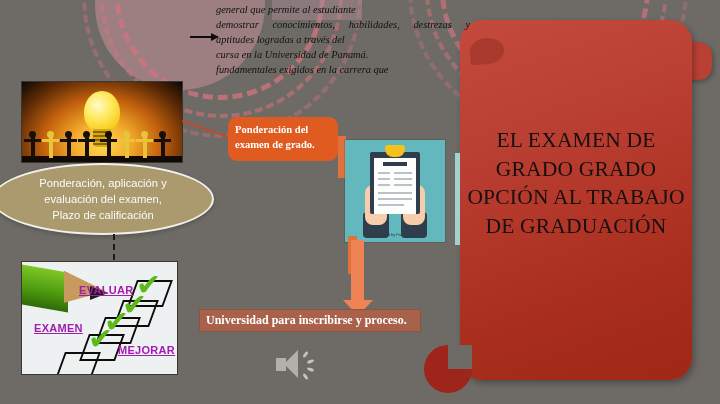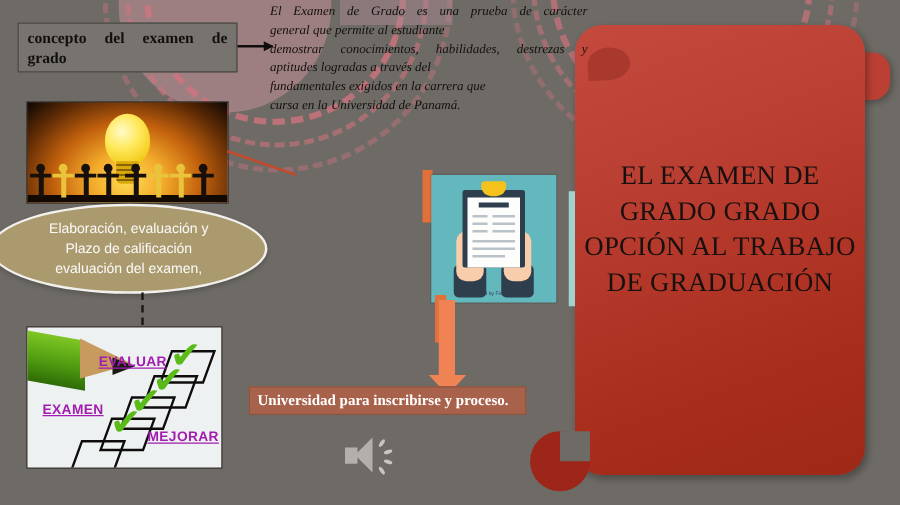--- a/index.html
+++ b/index.html
@@ -439,32 +439,28 @@
   <div class="deco-arc r3"></div>
   <div class="deco-rect"></div>
 
   <div class="red-tab"></div>
   <div class="red-panel"></div>
   <div class="red-leaf"></div>
   <div class="teal-edge"></div>
   <div class="red-circle-bl"></div>
   <div class="panel-title">EL EXAMEN DE GRADO GRADO OPCIÓN AL TRABAJO DE GRADUACIÓN</div>
 
-  <div class="concept-box">
-    <span>concepto del examen de grado</span>
-  </div>
   <div class="arrow-right"></div>
 
   <div class="paragraph">
-    <p class="just">El Examen de Grado es una prueba de carácter</p>
     <p>general que permite al estudiante</p>
     <p class="just">demostrar conocimientos, habilidades, destrezas y</p>
     <p>aptitudes logradas a través del</p>
+    <p>cursa en la Universidad de Panamá.</p>
     <p>fundamentales exigidos en la carrera que</p>
-    <p>cursa en la Universidad de Panamá.</p>
   </div>
 
   <div class="bulb-img">
     <div class="bulb-glass"></div>
     <div class="bulb-neck"></div>
     <div class="ground"></div>
     <div class="person" style="left:6px;  color:#17100a;">
         <b></b>
         <i></i>
         <s></s>
@@ -500,26 +496,29 @@
         <s></s>
       </div>
     <div class="person" style="left:136px;color:#17100a;">
         <b></b>
         <i></i>
         <s></s>
       </div>
   </div>
 
   <div class="conn-line"></div>
+  <div class="ponderacion">
+    <span>Ponderación del examen de grado.</span>
+  </div>
 
   <div class="ellipse">
     <div>
-      <div>Elaboración, evaluación y</div>
+      <div>Ponderación, aplicación y</div>
+      <div>evaluación del examen,</div>
       <div>Plazo de calificación</div>
-      <div>evaluación del examen,</div>
     </div>
   </div>
   <div class="dashed-v"></div>
 
   <div class="eval-img">
     <div class="pencil">
       <div class="body"></div>
         <div class="wood"></div>
         <div class="tip"></div>
     </div>

